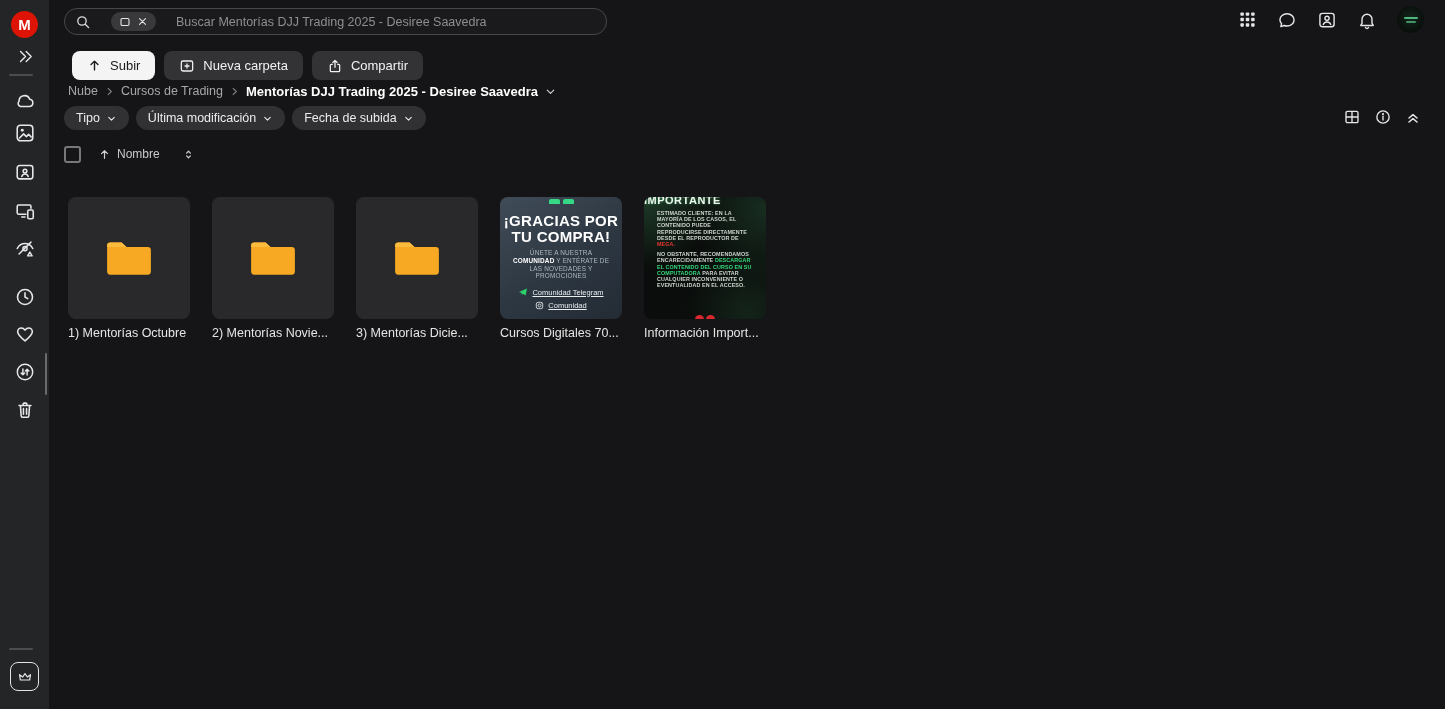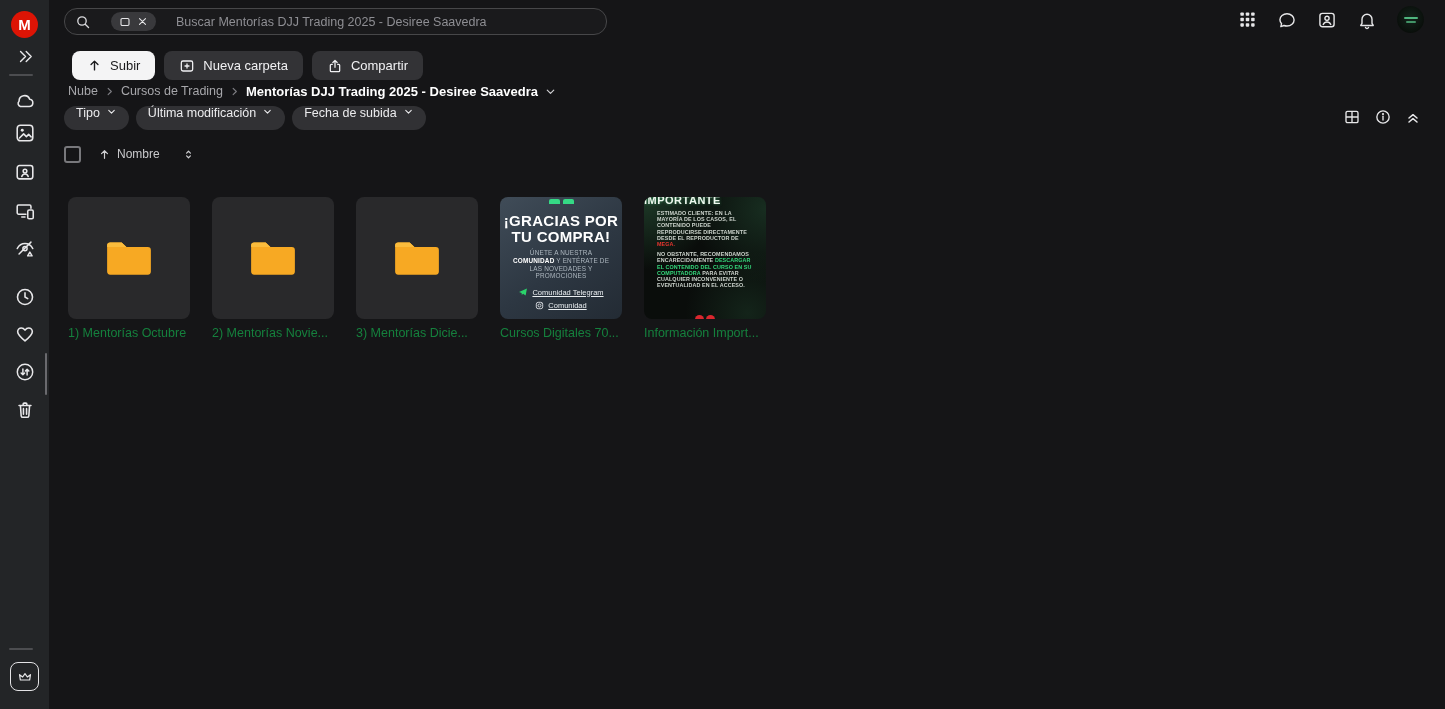--- a/index.html
+++ b/index.html
@@ -45,37 +45,37 @@
   .btn.primary { background:#f4f4f5; color:#1a1a1c; }
   .btn.dark { background:#333336; color:#f1f1f3; }
 
   .breadcrumb { position:absolute; left:19px; top:83px; height:16px; display:flex; align-items:center;
     gap:6px; font-size:12.5px; color:#a7a7ab; }
   .breadcrumb .crumb { cursor:pointer; }
   .breadcrumb .current { color:#fff; font-weight:bold; font-size:13px; }
   .bc-sep { color:#7f7f84; }
 
   .filter-row { position:absolute; left:15px; top:106px; display:flex; gap:7px; }
-  .pill { height:24px; background:#313134; border-radius:12px; display:flex; 
+  .pill { height:24px; background:#313134; border-radius:12px; display:flex; align-items:center;
     gap:6px; padding:0 12px; color:#ececee; font-size:12.5px; }
 
   .view-controls { position:absolute; right:24px; top:108px; display:flex; align-items:center; gap:13px; color:#e1e1e3; }
 
   .list-header { position:absolute; left:15px; top:144px; display:flex; align-items:center; height:20px; }
   .checkbox { width:17px; height:17px; border:2px solid #78787c; border-radius:3px; background:transparent; }
   .lh-arrow { margin-left:17px; color:#cfcfd2; }
   .lh-label { margin-left:6px; font-size:12px; color:#c9c9cc; cursor:pointer; }
   .lh-sort { margin-left:22px; color:#cfcfd2; cursor:pointer; }
 
   
   .grid { position:absolute; left:19px; top:197px; display:flex; gap:22px; }
   .cell { width:122px; cursor:pointer; }
   .tile { width:122px; height:122px; border-radius:8px; background:#29292b; position:relative; overflow:hidden;
     display:flex; align-items:center; justify-content:center; }
-  .cell .label { margin-top:7px; font-size:12.5px; color:#15803d; white-space:nowrap; }
+  .cell .label { margin-top:7px; font-size:12.5px; color:#e5e5e5; white-space:nowrap; }
 
   
   .thumb1 { background:linear-gradient(145deg,#404c58 0%, #2d3742 55%, #232b34 100%);
     display:block; text-align:center; }
   .t1-frag { height:7px; overflow:hidden; display:flex; justify-content:center; gap:3px; padding-top:2px; }
   .t1-frag i { display:block; width:11px; height:8px; border-radius:2px; background:#35d985; }
   .t1-title { margin-top:9px; font-size:15px; line-height:16px; font-weight:bold; color:#fff; letter-spacing:.3px; }
   .t1-sub { margin-top:4px; font-size:6.4px; line-height:7.8px; color:#aeb8c0; letter-spacing:.2px; }
   .t1-sub b { color:#fff; }
   .t1-link { margin-top:7px; display:flex; align-items:center; justify-content:center; gap:4px;

